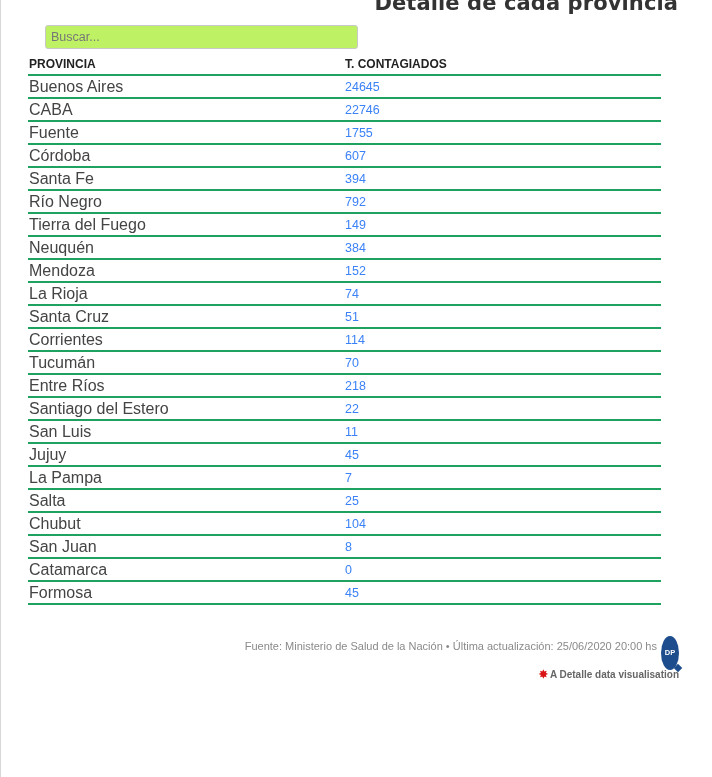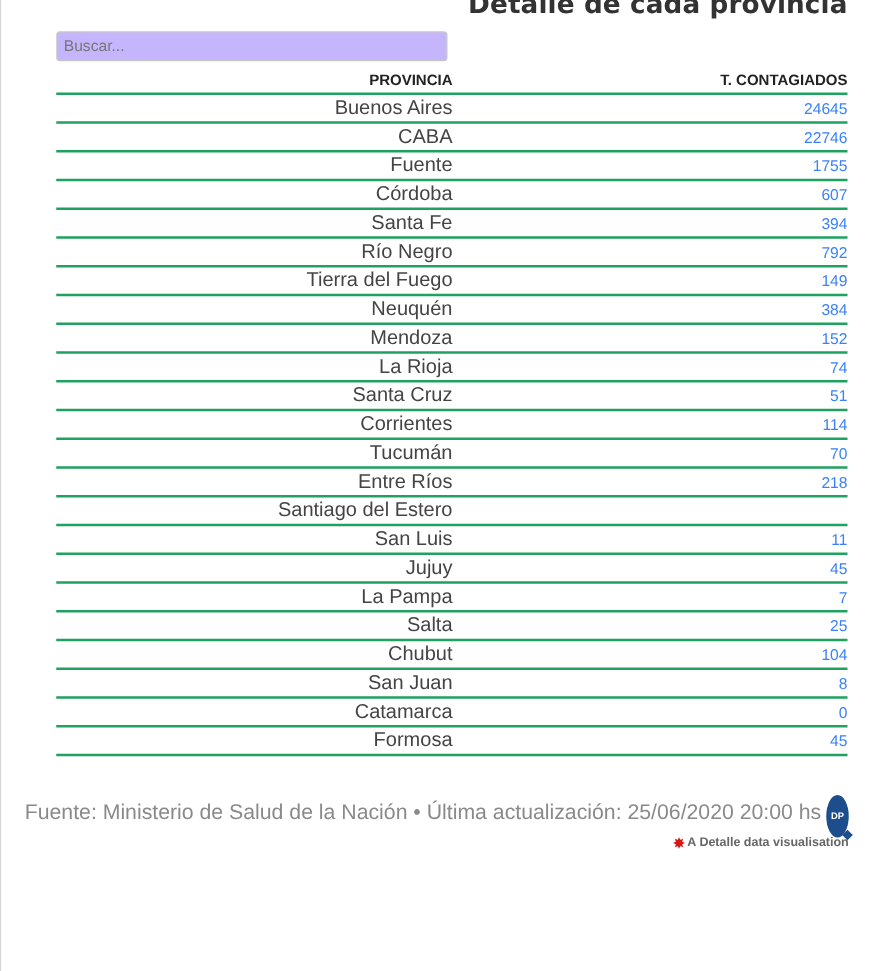--- a/index.html
+++ b/index.html
@@ -10,31 +10,31 @@
     .left-border { position: absolute; left: 0; top: 0; width: 1px; height: 777px; background: #d8d8d8; }
     .title {
       position: absolute; right: 34px; top: -9px;
       font-size: 21px; font-weight: bold; color: #333; letter-spacing: 0.1px;
       font-family: "DejaVu Sans", sans-serif; white-space: nowrap;
     }
     .search {
       position: absolute; left: 45px; top: 25px; width: 313px; height: 24px;
       border: 1px solid #c8c8c8; border-radius: 3px; box-sizing: border-box;
       font-family: "Liberation Sans", sans-serif; font-size: 12.5px; color: #555;
-      padding: 0 5px; outline: none; background: #c4b5fd;
+      padding: 0 5px; outline: none; background: #bef264;
     }
     .search::placeholder { color: #777; }
-    .table { position: absolute; left: 45px; top: 54px; width: 633px; text-align: right; }
+    .table { position: absolute; left: 28px; top: 54px; width: 633px; }
     .row { display: flex; height: 21px; border-bottom: 2px solid #1fa160; align-items: center; }
     .row .c1 { width: 316px; padding-left: 1px; font-size: 16px; color: #444; }
     .row .c2 { flex: 1; font-size: 12.5px; color: #3b82f6; }
     .row.header { height: 20px; }
     .row.header .c1, .row.header .c2 { font-weight: bold; color: #222; font-size: 12px; }
     .source {
-      position: absolute; right: 55px; top: 640px; font-size: 17px; color: #8a8a8a; white-space: nowrap;
+      position: absolute; right: 55px; top: 640px; font-size: 11px; color: #8a8a8a; white-space: nowrap;
     }
     .dp-logo {
       position: absolute; left: 661px; top: 636px; width: 18px; height: 34px; border-radius: 50%;
       background: #1d4d8c; color: #fff; font-size: 7.5px; font-weight: bold;
       display: flex; align-items: center; justify-content: center; line-height: 1;
     }
     .dp-logo::after {
       content: ""; position: absolute; right: -2px; bottom: -1px; width: 6px; height: 6px;
       background: #1d4d8c; transform: rotate(45deg);
     }
@@ -110,20 +110,21 @@
       <div class="row">
         <div class="c1">Tucumán</div>
         <div class="c2">70</div>
       </div>
       <div class="row">
         <div class="c1">Entre Ríos</div>
         <div class="c2">218</div>
       </div>
       <div class="row">
         <div class="c1">Santiago del Estero</div>
+        <div class="c2">22</div>
       </div>
       <div class="row">
         <div class="c1">San Luis</div>
         <div class="c2">11</div>
       </div>
       <div class="row">
         <div class="c1">Jujuy</div>
         <div class="c2">45</div>
       </div>
       <div class="row">

